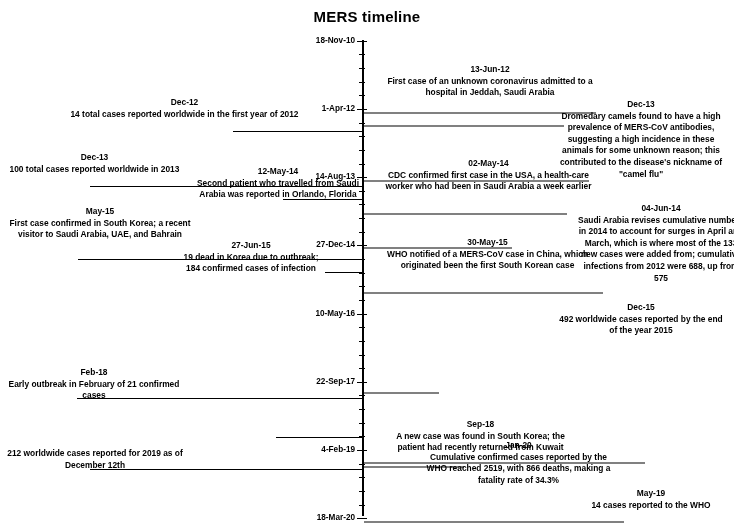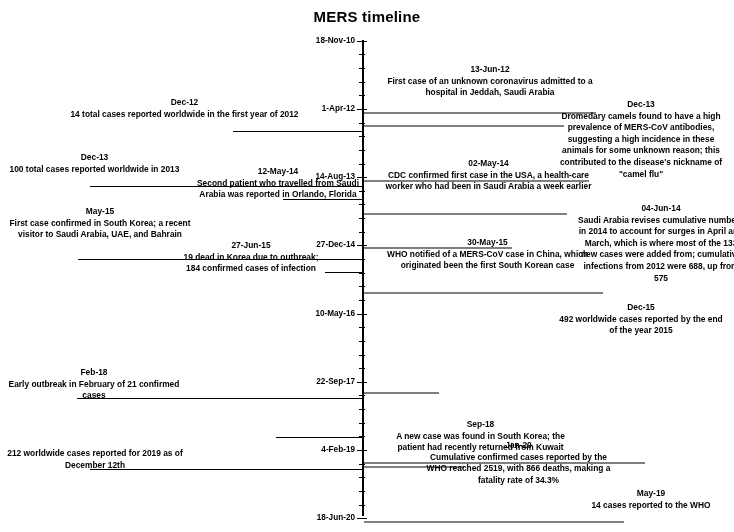--- a/index.html
+++ b/index.html
@@ -120,21 +120,21 @@
   <div class="tick minor" style="top:491px"></div>
   <div class="tick minor" style="top:505px"></div>
 
   <div class="tick-label" style="top:36px;  right:379px">18-Nov-10</div>
   <div class="tick-label" style="top:104px; right:379px">1-Apr-12</div>
   <div class="tick-label" style="top:172px; right:379px">14-Aug-13</div>
   <div class="tick-label" style="top:240px; right:379px">27-Dec-14</div>
   <div class="tick-label" style="top:309px; right:379px">10-May-16</div>
   <div class="tick-label" style="top:377px; right:379px">22-Sep-17</div>
   <div class="tick-label" style="top:445px; right:379px">4-Feb-19</div>
-  <div class="tick-label" style="top:513px; right:379px">18-Jun-20</div>
+  <div class="tick-label" style="top:513px; right:379px">18-Mar-20</div>
 
   <div class="connector" style="left:233px; top:131px; width:130px;"></div>
   <div class="connector gray" style="left:364px; top:112px; width:232px;"></div>
   <div class="connector gray" style="left:364px; top:125px; width:200px;"></div>
   <div class="connector" style="left:90px;  top:186px; width:273px;"></div>
   <div class="connector" style="left:283px; top:199px; width:80px;"></div>
   <div class="connector gray" style="left:364px; top:180px; width:225px;"></div>
   <div class="connector gray" style="left:364px; top:213px; width:203px;"></div>
   <div class="connector" style="left:78px;  top:259px; width:285px;"></div>
   <div class="connector" style="left:207px; top:259px; width:156px;"></div>

